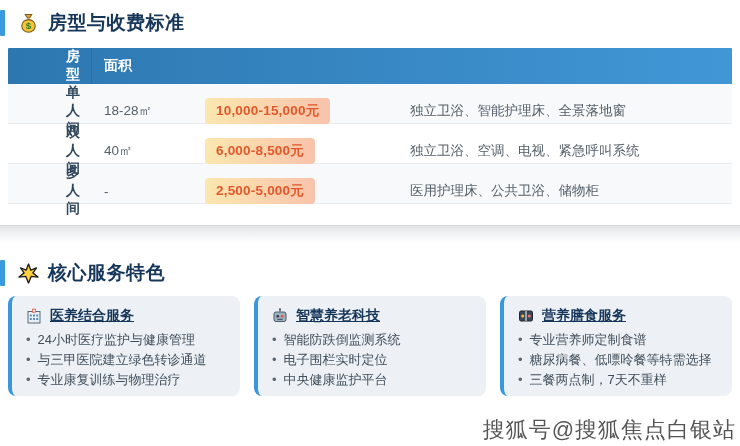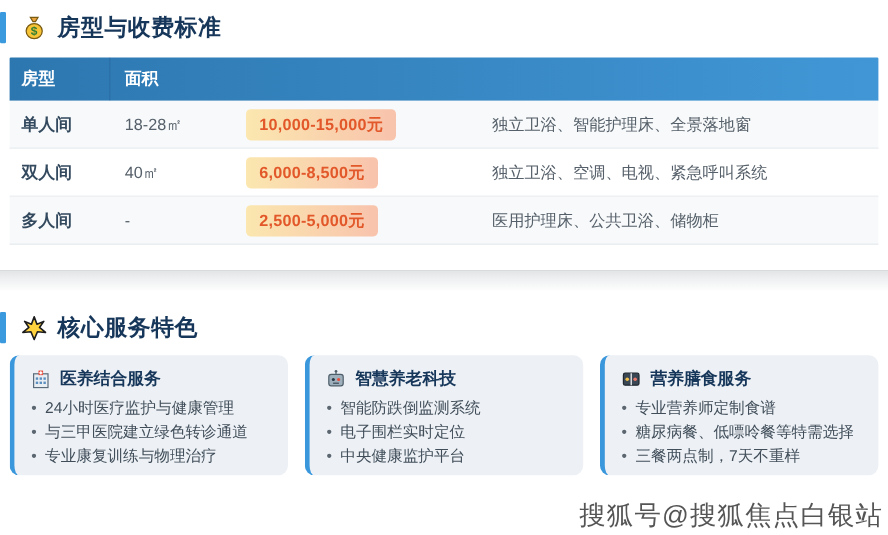--- a/index.html
+++ b/index.html
@@ -22,21 +22,21 @@
   
   .ftable { width:724px; font-size:13.5px; }
   .frow { display:grid; grid-template-columns:84px 101px 205px 1fr; align-items:center; }
   .thead { height:36px; background:linear-gradient(90deg,#2d77b0 0%,#4197d6 100%); border-radius:1px 1px 0 0; }
   .thead .cell { color:#fff; font-weight:bold; font-size:14px; height:100%; display:flex; align-items:center;
                  border-right:1px solid rgba(20,60,100,0.18); }
   .thead .cell:last-child { border-right:none; }
   .trow { height:40px; border-bottom:1px solid #e7ebee; background:#fff; }
   .trow.alt { background:#f7f9fa; }
   .cell { padding-left:12px; }
-  .cell.c1 { padding-left:10px; }
+  .cell.c1 { padding-left:10px;margin-left:48px; }
   .room-type { font-weight:bold; color:#33495e; font-size:14px; }
   .muted { color:#56606a; }
   .price-badge { display:inline-block; padding:4px 11px; border-radius:4px;
     background:linear-gradient(90deg,#fbe7af 0%,#f8c3ac 100%);
     color:#e2582a; font-weight:bold; font-size:13.5px; letter-spacing:0.2px; }
 
   
   .fee-note { width:724px; margin-top:6px; height:36px; border-radius:6px;
     background:linear-gradient(110deg,#59a7e7 0%,#3a8cd8 100%);
     display:flex; align-items:center; padding:0 13px; gap:9px;
@@ -45,21 +45,21 @@
   
   .divider-band { width:740px; height:17px; margin-top:21px;
     background:linear-gradient(180deg,#e2e4e6 0%,#eef0f1 40%,#fdfdfd 100%);
     border-top:1px solid #d8dadc; }
 
   
   .cards { display:flex; gap:14px; margin-top:8px; }
   .card { flex:1; height:100px; background:#edf1f5; border-left:4px solid #3a97dc;
     border-radius:8px; padding:11px 14px 6px; }
   .card-title { display:flex; align-items:center; gap:8px; font-size:14px; font-weight:bold;
-    color:#16365a; margin-bottom:5px; }
+    color:#16365a; margin-bottom:5px;text-decoration:underline; }
   .card-item { font-size:13px; line-height:20px; color:#414e5a; }
   .card-item::before { content:"•"; color:#5b6670; margin-right:7px; }
 
   
   .watermark { position:absolute; right:4px; bottom:1px; font-size:22px; font-weight:normal;
     color:rgba(43,43,43,0.8); letter-spacing:1px; white-space:nowrap; }
 
   .icon-svg { display:block; }
 </style>
 </head>

